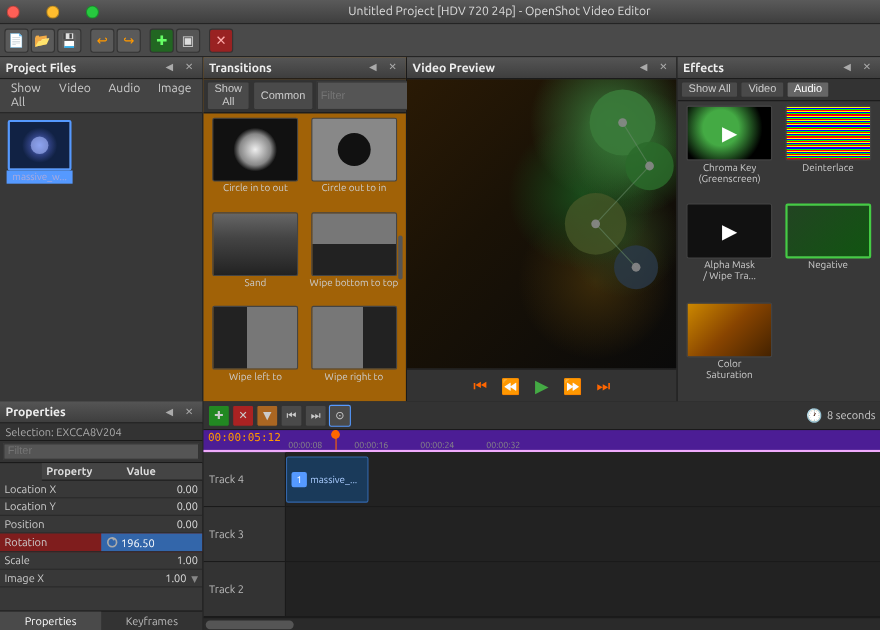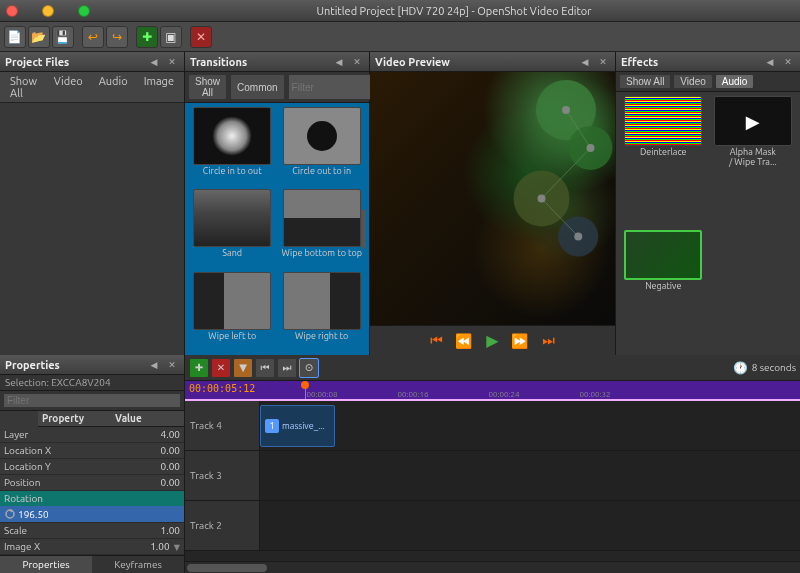--- a/index.html
+++ b/index.html
@@ -131,21 +131,21 @@
       background: #383838;
       border-right: 1px solid #1a1a1a;
       display: flex;
       flex-direction: column;
     }
 
     
     #tr-panel {
       width: 185px;
       min-width: 185px;
-      background: #0369a1;
+      background: #a16207;
       border-right: 1px solid #1a1a1a;
       display: flex;
       flex-direction: column;
     }
 
     
     #vp-panel {
       flex: 1;
       background: #2c2c2c;
       display: flex;
@@ -378,21 +378,21 @@
       flex: 1;
       padding: 2px 4px;
       font-size: 10px;
       font-weight: bold;
       color: #ddd;
     }
     .prop-row {
       display: flex;
       border-bottom: 1px solid #2a2a2a;
     }
-    .prop-row.selected { background: #0f766e; flex-direction: column; }
+    .prop-row.selected { background: #7f1d1d; }
     .prop-key {
       flex: 1;
       padding: 2px 4px;
       font-size: 10px;
       color: #ccc;
     }
     .prop-val {
       flex: 1;
       padding: 2px 4px;
       font-size: 10px;
@@ -471,23 +471,22 @@
       left: 4px;
       top: 2px;
       font-size: 10px;
       color: #ff9900;
       font-family: monospace;
     }
     .tl-tick {
       font-size: 8px;
       color: #888;
       width: 60px;
-      text-align: center;
+      text-align: left;
       padding-left: 2px;
-      margin-left: 31px;
     }
     .tl-cursor {
       position: absolute;
       top: 0; bottom: 0;
       width: 1px;
       background: #ff6600;
       left: 120px;
       z-index: 10;
     }
     .tl-cursor-head {
@@ -699,20 +698,41 @@
         <span class="panel-title">Project Files</span>
         <span class="panel-icon-btn">◀</span>
         <span class="panel-icon-btn">✕</span>
       </div>
       <div class="panel-tabs">
         <span class="panel-tab">Show All</span>
         <span class="panel-tab">Video</span>
         <span class="panel-tab">Audio</span>
         <span class="panel-tab">Image</span>
       </div>
+      <div class="file-grid">
+        <div class="file-item">
+          <div class="file-thumb">
+            <div class="file-thumb-inner">
+              <svg width="54" height="42">
+                <defs>
+                  <radialGradient id="tg1" cx="50%" cy="50%">
+                    <stop offset="0%" stop-color="#7799ff"></stop>
+                    <stop offset="60%" stop-color="#334488"></stop>
+                    <stop offset="100%" stop-color="#112244"></stop>
+                  </radialGradient>
+                </defs>
+                <rect width="54" height="42" fill="#112244"></rect>
+                <circle cx="27" cy="21" r="16" fill="url(#tg1)" opacity="0.8"></circle>
+                <circle cx="27" cy="21" r="8" fill="#aabbff" opacity="0.6"></circle>
+              </svg>
+            </div>
+          </div>
+          <div class="file-label">massive_w...</div>
+        </div>
+      </div>
     </div>
 
     <div id="tr-panel">
       <div class="panel-title-bar">
         <span class="panel-title">Transitions</span>
         <span class="panel-icon-btn">◀</span>
         <span class="panel-icon-btn">✕</span>
       </div>
       <div class="tr-filter-bar">
         <button class="tr-filter-btn">Show All</button>
@@ -795,30 +815,38 @@
           <span class="panel-icon-btn">◀</span>
           <span class="panel-icon-btn">✕</span>
         </div>
         <div class="ef-tabs">
           <button class="ef-tab">Show All</button>
           <button class="ef-tab">Video</button>
           <button class="ef-tab active">Audio</button>
         </div>
         <div class="ef-grid">
           <div class="ef-item">
+            <div class="ef-thumb ef-chroma"></div>
+            <div class="ef-label">Chroma Key<br>(Greenscreen)</div>
+          </div>
+          <div class="ef-item">
             <div class="ef-thumb ef-deinterlace"></div>
             <div class="ef-label">Deinterlace</div>
           </div>
           <div class="ef-item">
             <div class="ef-thumb ef-alpha"></div>
             <div class="ef-label">Alpha Mask<br>/ Wipe Tra...</div>
           </div>
           <div class="ef-item">
             <div class="ef-thumb ef-negative"></div>
             <div class="ef-label">Negative</div>
+          </div>
+          <div class="ef-item">
+            <div class="ef-thumb ef-color-sat"></div>
+            <div class="ef-label">Color<br>Saturation</div>
           </div>
         </div>
       </div>
     </div>
 
   </div>
 
   <div id="bottom-panels">
 
     <div id="prop-panel">
@@ -828,24 +856,20 @@
         <span class="panel-icon-btn">✕</span>
       </div>
       <div class="prop-selection">Selection: EXCCA8V204</div>
       <div class="prop-filter">
         <input type="text" style="width: 100%; background: rgb(85, 85, 85); border: 1px solid rgb(51, 51, 51); color: rgb(221, 221, 221); font-size: 10px; padding: 1px 3px;" placeholder="Filter">
       </div>
       <div class="prop-table">
         <div class="prop-header-row">
           <div class="prop-col-header">Property</div>
           <div class="prop-col-header">Value</div>
-        </div>
-        <div class="prop-row">
-          <div class="prop-key">Layer</div>
-          <div class="prop-val">4.00</div>
         </div>
         <div class="prop-row">
           <div class="prop-key">Location X</div>
           <div class="prop-val">0.00</div>
         </div>
         <div class="prop-row">
           <div class="prop-key">Location Y</div>
           <div class="prop-val">0.00</div>
         </div>
         <div class="prop-row">

